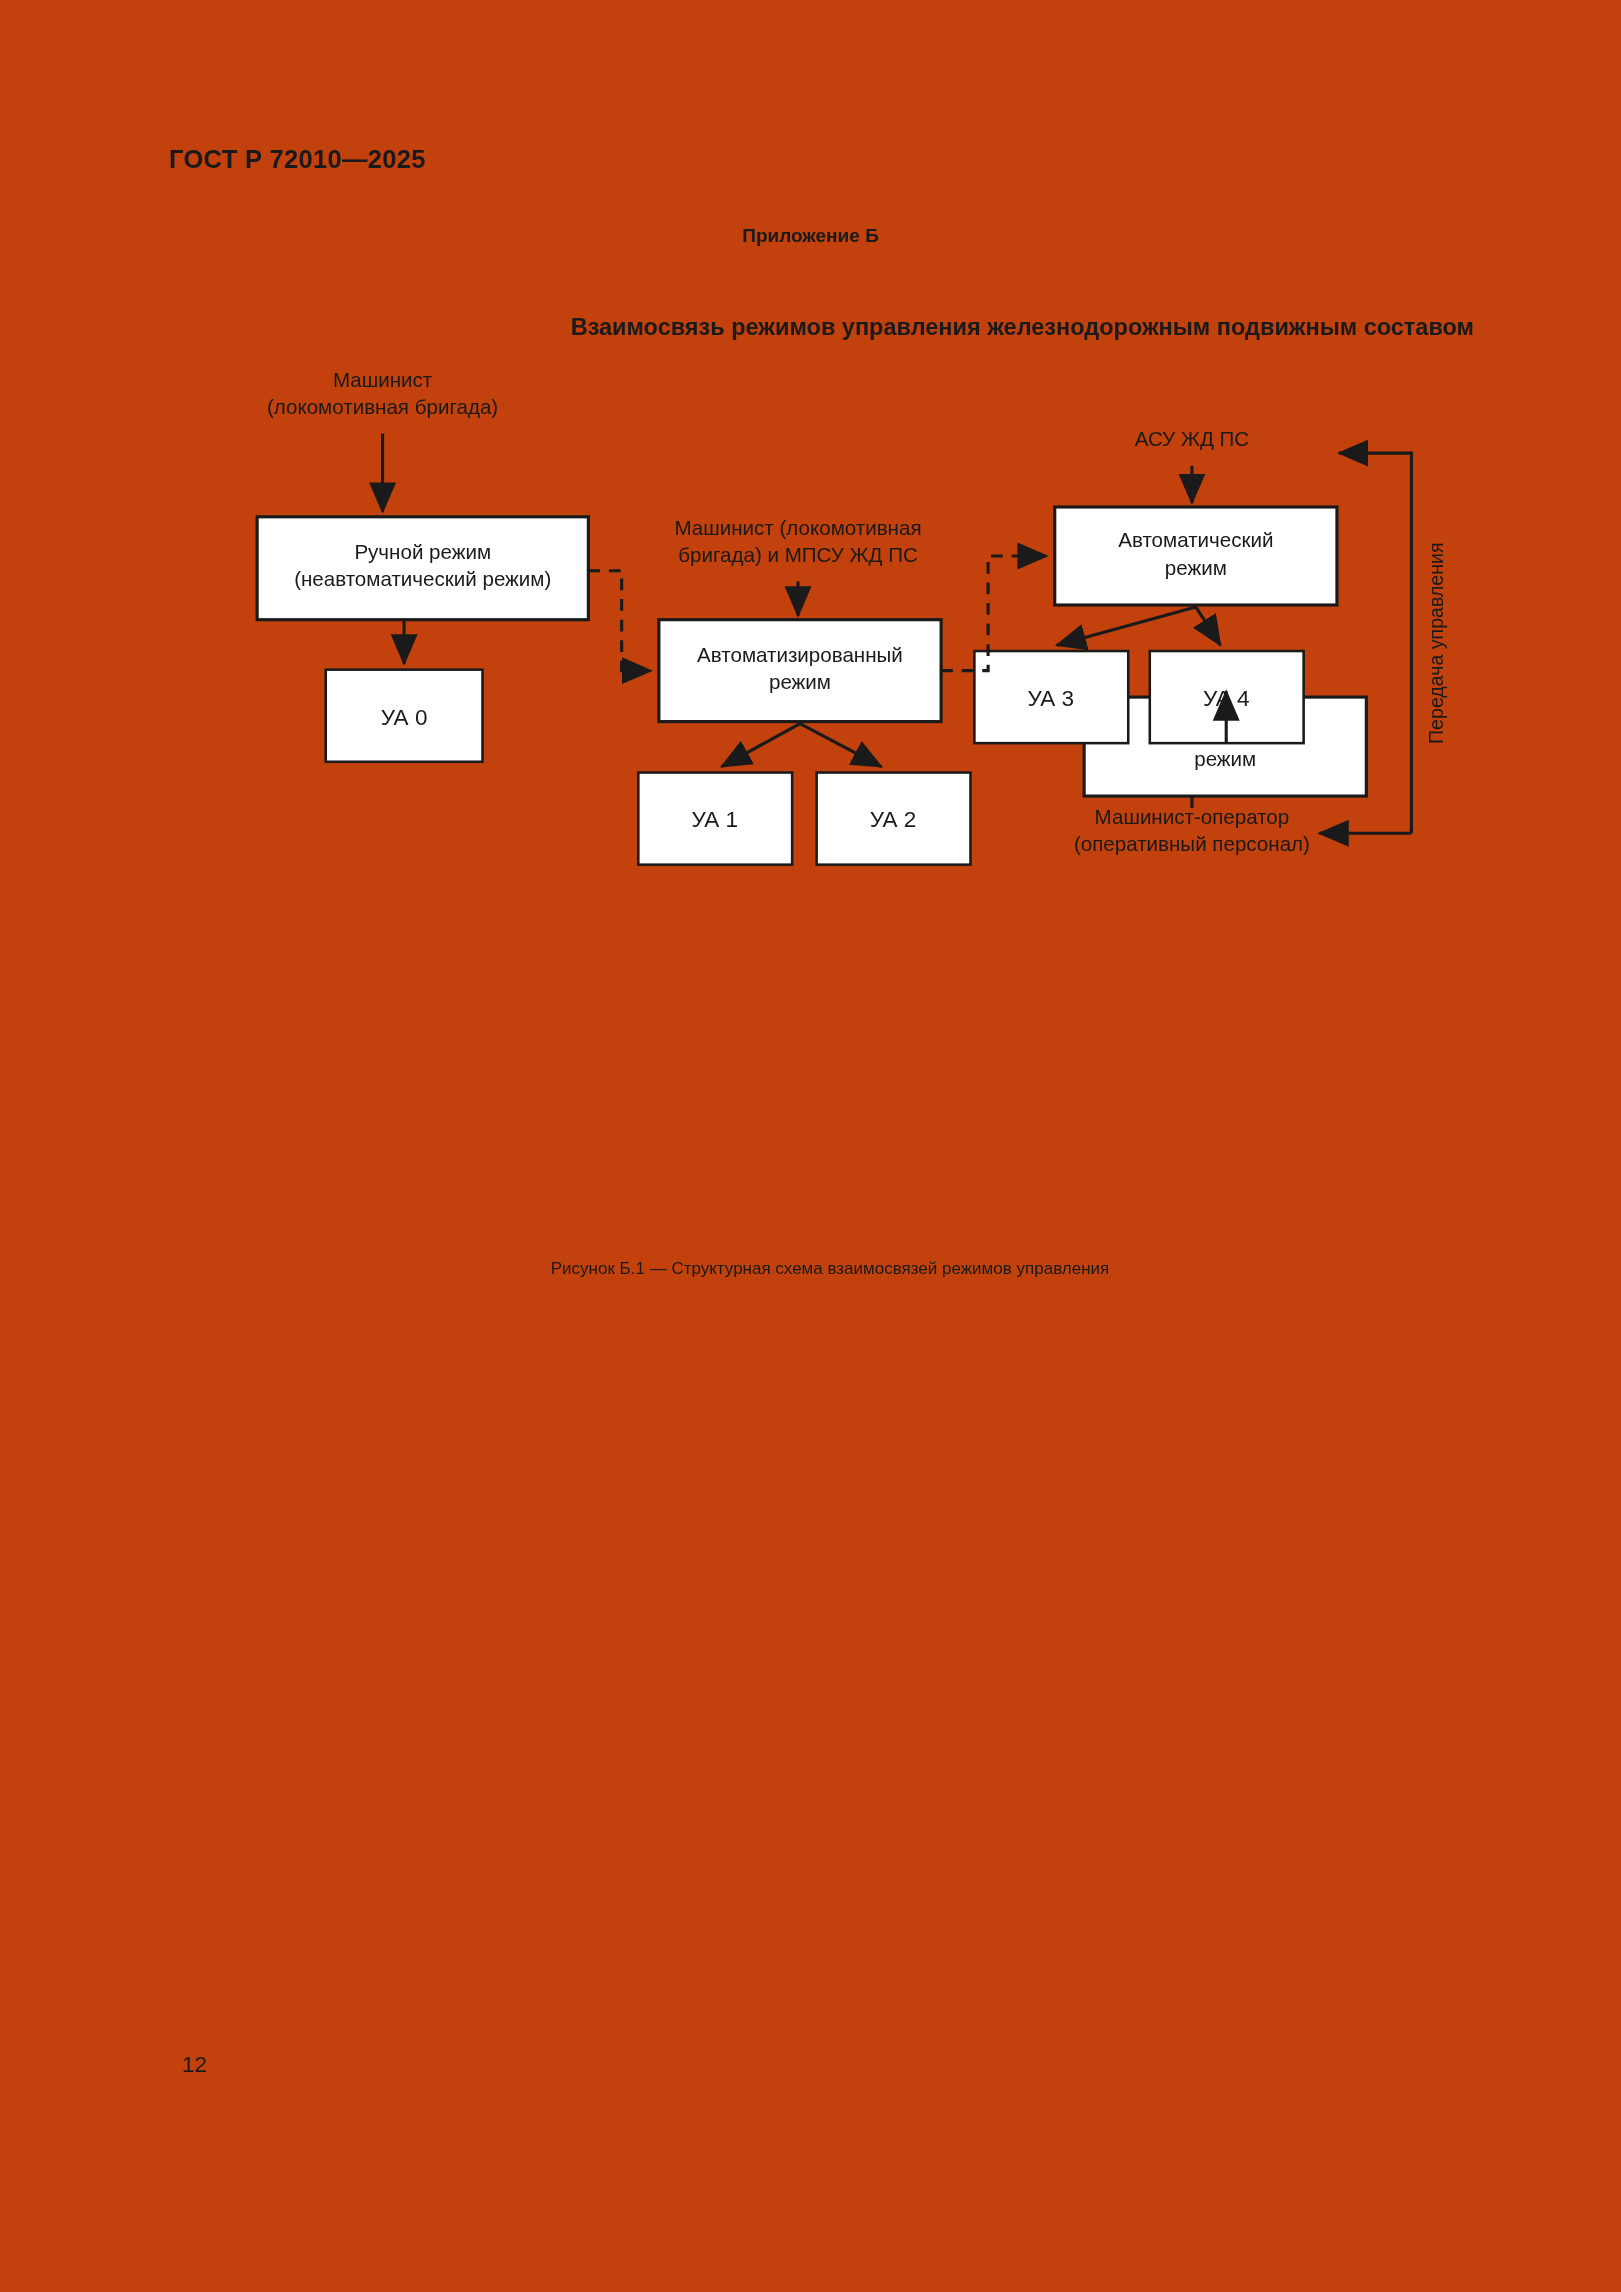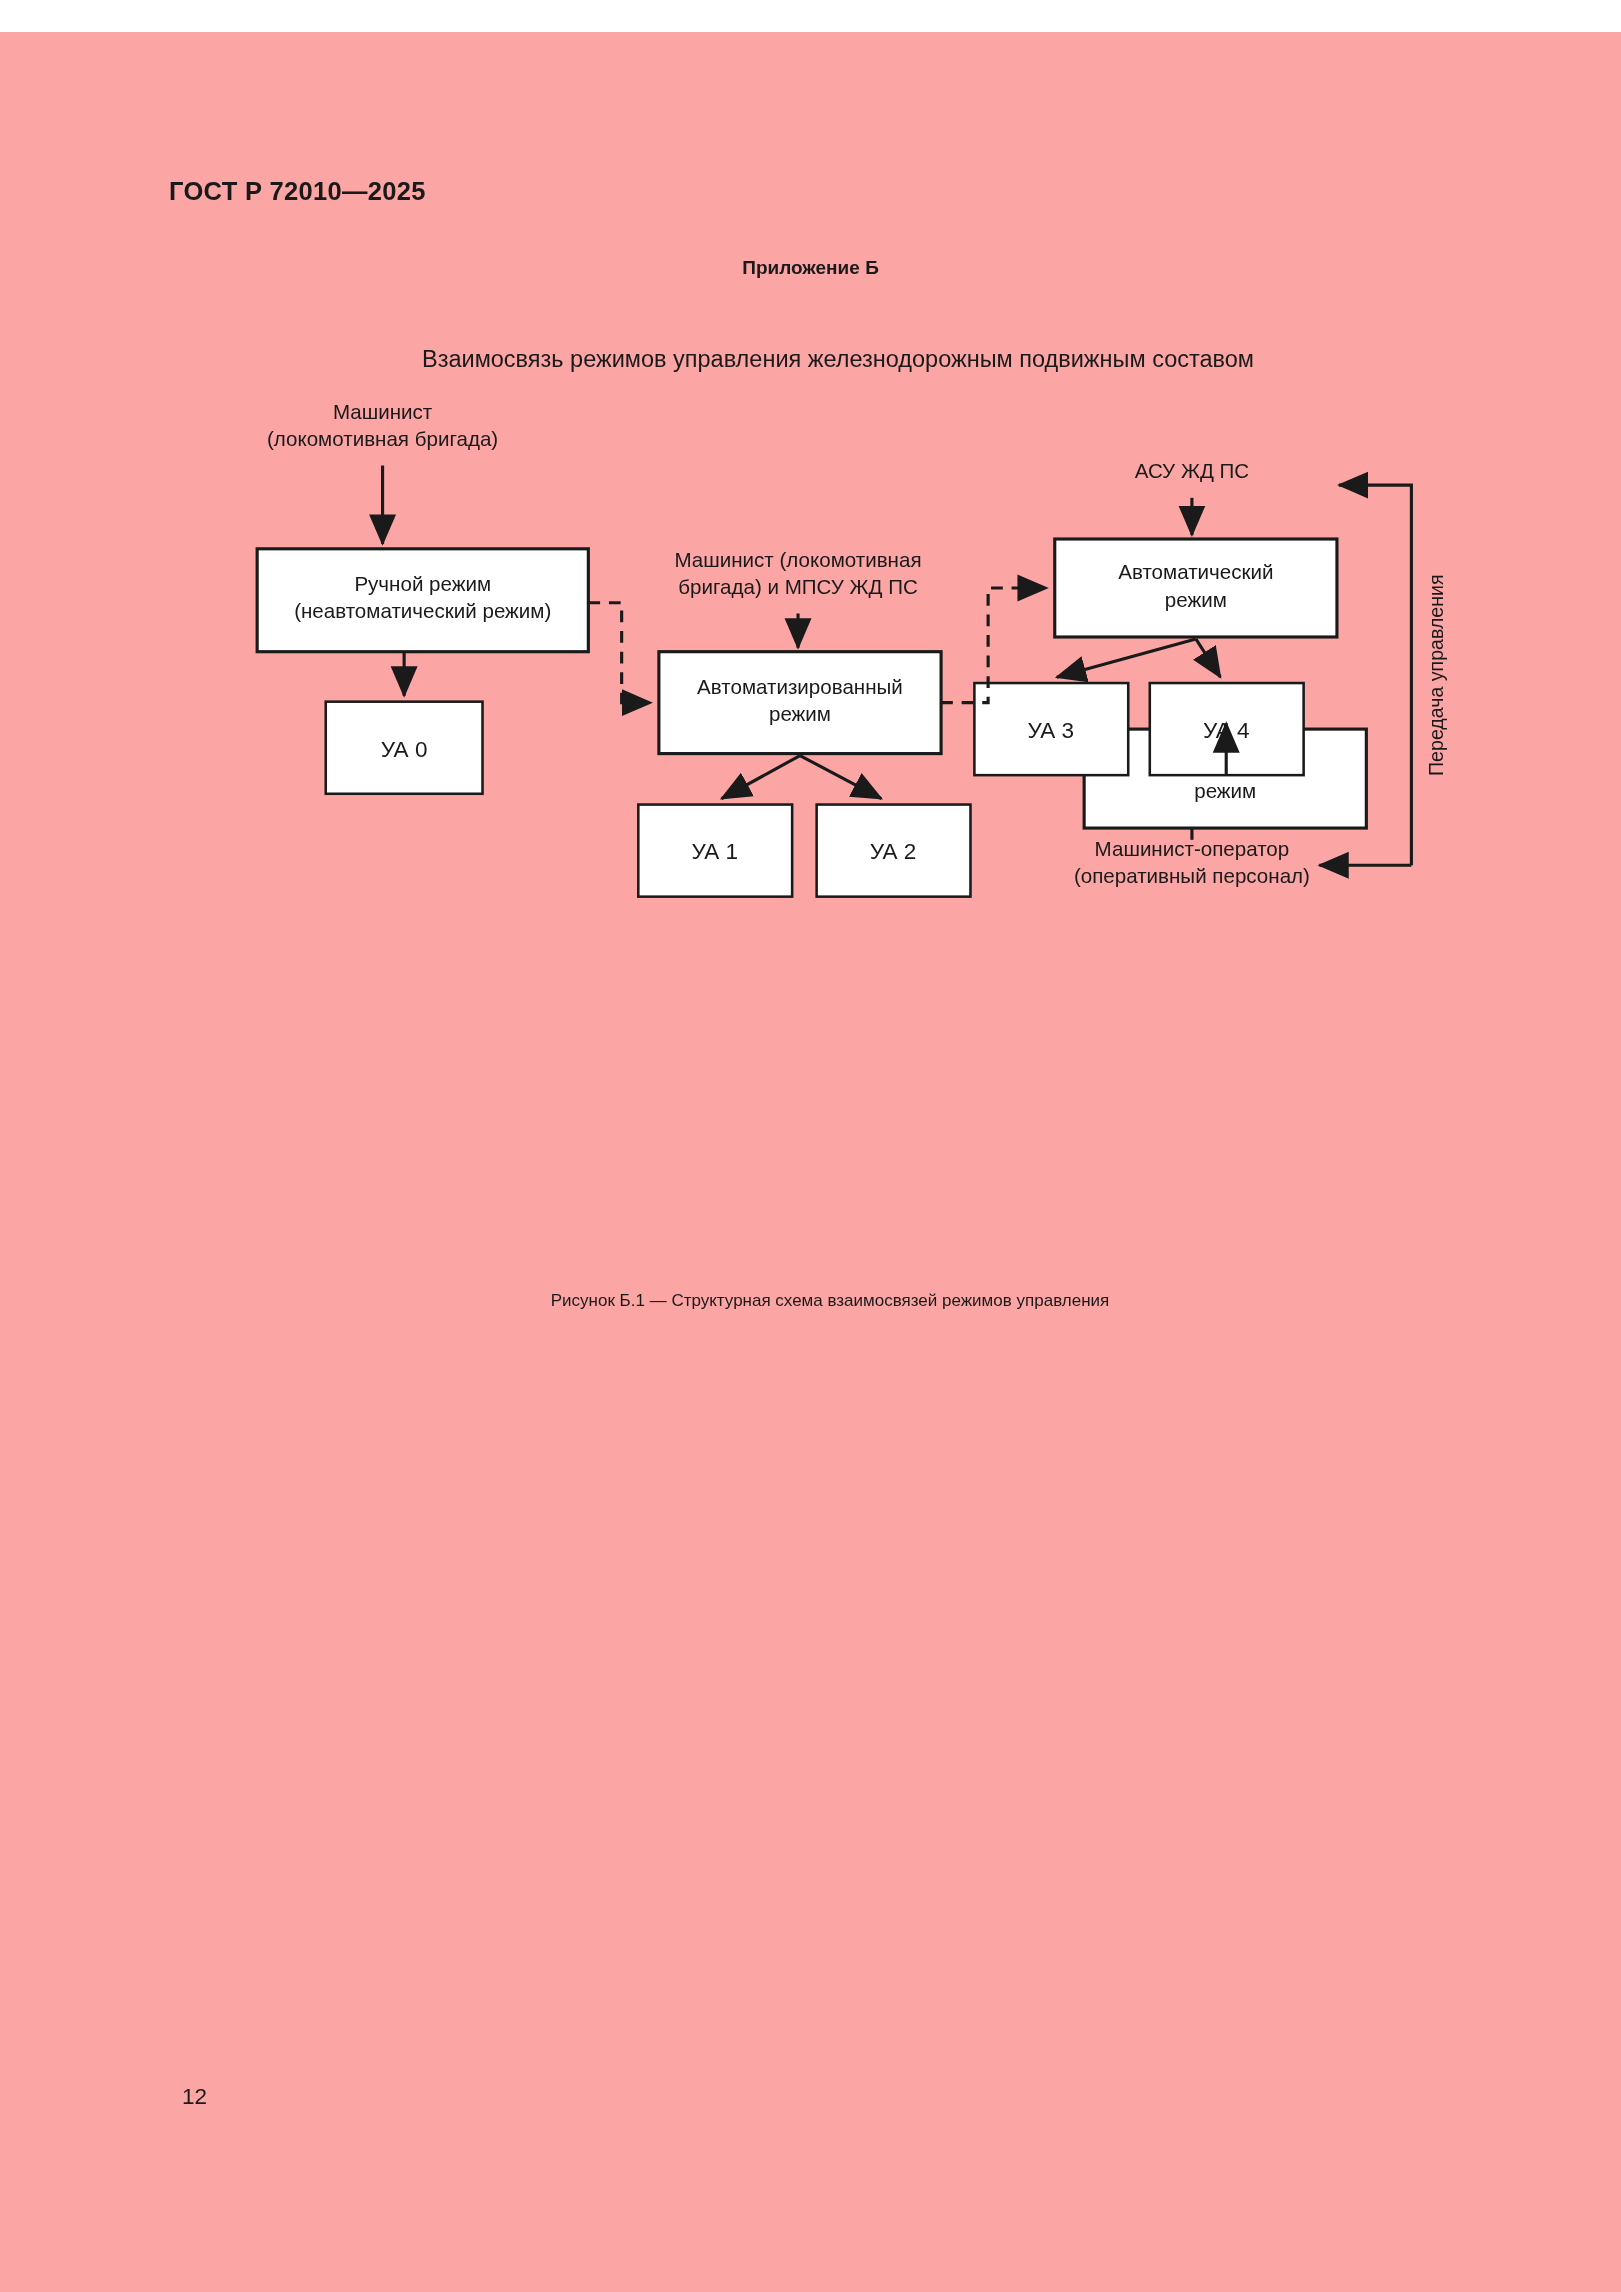--- a/index.html
+++ b/index.html
@@ -12,22 +12,21 @@
     height: 2293px;
     position: relative;
     font-family: "Liberation Sans", sans-serif;
     color: #1a1a1a;
     -webkit-font-smoothing: antialiased;
   }
 
   .page {
     position: absolute;
     inset: 0;
-    background: #fca5a5;
-    margin-top: 32px;
+    background: #c2410c;
   }
 
   
   .doc-header {
     position: absolute;
     left: 169px;
     top: 145px;
     font-size: 25.5px;
     font-weight: bold;
     letter-spacing: 0.3px;
@@ -43,25 +42,25 @@
     text-align: center;
     font-size: 19px;
     font-weight: bold;
     line-height: 1.42;
   }
   .appendix-head .line2 { font-weight: bold; }
 
   .appendix-title {
     position: absolute;
     left: 176px;
-    right: 121px;
+    right: 147px;
     top: 310px;
-    text-align: center;
+    text-align: right;
     font-size: 23.5px;
-    font-weight: normal;
+    font-weight: bold;
     line-height: 1.45;
   }
 
   
   .figure-wrap {
     position: absolute;
     left: 167px;
     top: 392px;
     width: 1313px;
     height: 863px;

